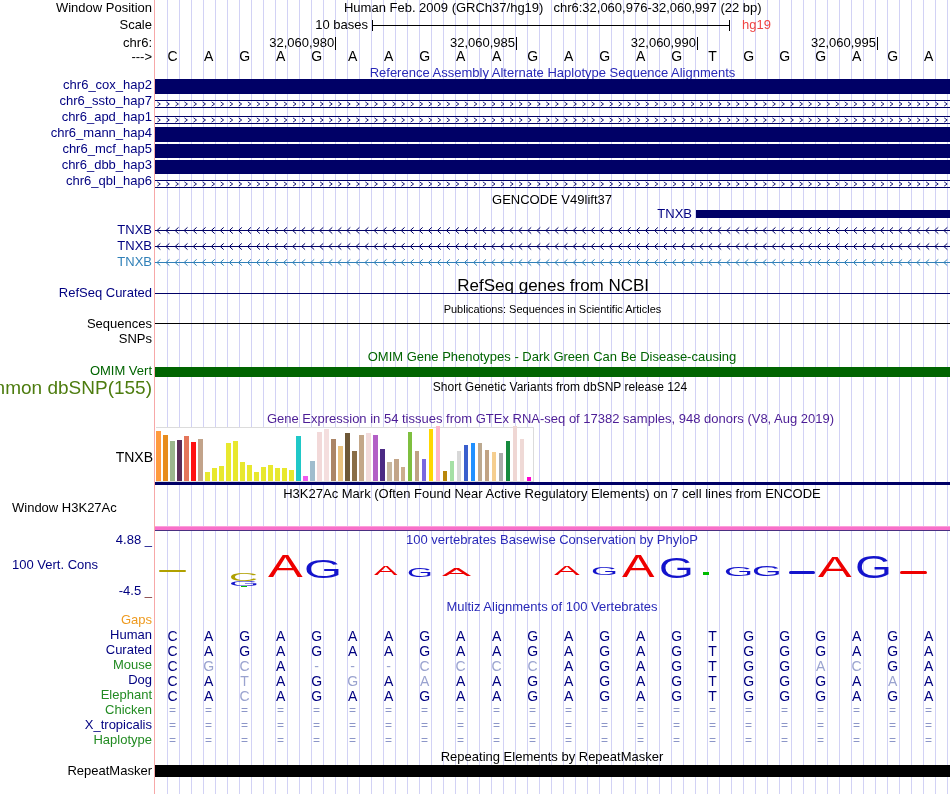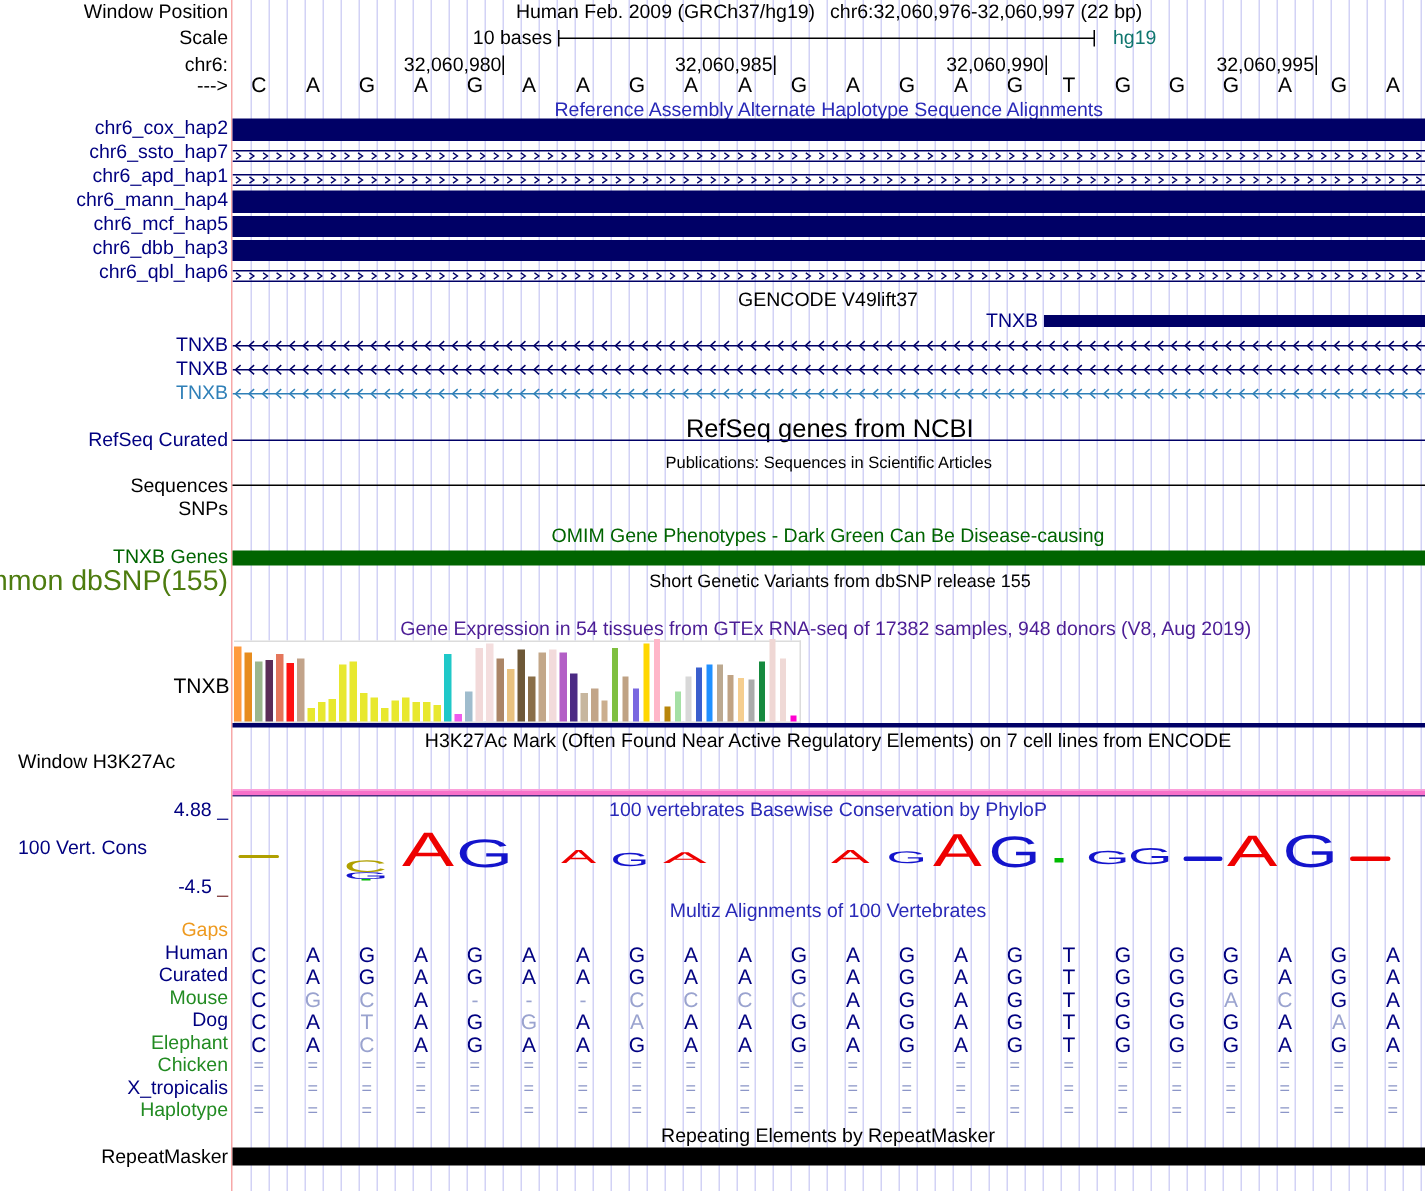--- a/index.html
+++ b/index.html
@@ -68,21 +68,21 @@
 <div class="a" style="left:946.6px;top:0;width:1px;height:794px;background:#d2d2f5"></div>
 <div class="a" style="left:154px;top:0px;width:1px;height:794px;background:#f7a8a8"></div>
 <div class="r" style="top:1.3px;color:#000;font-size:13px">Window Position</div>
 <div class="a" style="left:443.7px;top:1.3px;color:#000;font-size:13px;white-space:nowrap;transform:translateX(-50%)">Human Feb. 2009 (GRCh37/hg19)</div>
 <div class="a" style="left:657.5px;top:1.3px;color:#000;font-size:13px;white-space:nowrap;transform:translateX(-50%)">chr6:32,060,976-32,060,997 (22 bp)</div>
 <div class="r" style="top:18.4px;color:#000;font-size:13px">Scale</div>
 <div class="a" style="right:582px;top:18.3px;color:#000;font-size:13px;text-align:right;white-space:nowrap">10 bases</div>
 <div class="a" style="left:372px;top:25px;width:358px;height:1px;background:#000"></div>
 <div class="a" style="left:372px;top:20px;width:1px;height:11px;background:#000"></div>
 <div class="a" style="left:729px;top:20px;width:1px;height:11px;background:#000"></div>
-<div class="a" style="left:742px;top:18.4px;color:#0f766e;font-size:13px;white-space:nowrap">hg19</div>
+<div class="a" style="left:742px;top:18.4px;color:#ef4444;font-size:13px;white-space:nowrap">hg19</div>
 <div class="r" style="top:36.4px;color:#000;font-size:13px">chr6:</div>
 <div class="a" style="right:615.7px;top:36.3px;color:#000;font-size:13px;white-space:nowrap">32,060,980</div>
 <div class="a" style="left:335.3px;top:37px;width:1px;height:13px;background:#000"></div>
 <div class="a" style="right:435.0px;top:36.3px;color:#000;font-size:13px;white-space:nowrap">32,060,985</div>
 <div class="a" style="left:516.0px;top:37px;width:1px;height:13px;background:#000"></div>
 <div class="a" style="right:254.1px;top:36.3px;color:#000;font-size:13px;white-space:nowrap">32,060,990</div>
 <div class="a" style="left:696.9px;top:37px;width:1px;height:13px;background:#000"></div>
 <div class="a" style="right:74.0px;top:36.3px;color:#000;font-size:13px;white-space:nowrap">32,060,995</div>
 <div class="a" style="left:877.0px;top:37px;width:1px;height:13px;background:#000"></div>
 <div class="r" style="top:50.4px;color:#000;font-size:13px">---&gt;</div>
@@ -154,23 +154,23 @@
     <path d="M5.4,1.4L2.0,4.5L5.4,7.6M14.4,1.4L11.0,4.5L14.4,7.6M23.5,1.4L20.1,4.5L23.5,7.6M32.5,1.4L29.1,4.5L32.5,7.6M41.6,1.4L38.2,4.5L41.6,7.6M50.6,1.4L47.2,4.5L50.6,7.6M59.7,1.4L56.3,4.5L59.7,7.6M68.7,1.4L65.3,4.5L68.7,7.6M77.8,1.4L74.4,4.5L77.8,7.6M86.8,1.4L83.4,4.5L86.8,7.6M95.9,1.4L92.5,4.5L95.9,7.6M104.9,1.4L101.5,4.5L104.9,7.6M113.9,1.4L110.5,4.5L113.9,7.6M123.0,1.4L119.6,4.5L123.0,7.6M132.0,1.4L128.6,4.5L132.0,7.6M141.1,1.4L137.7,4.5L141.1,7.6M150.1,1.4L146.7,4.5L150.1,7.6M159.2,1.4L155.8,4.5L159.2,7.6M168.2,1.4L164.8,4.5L168.2,7.6M177.3,1.4L173.9,4.5L177.3,7.6M186.3,1.4L182.9,4.5L186.3,7.6M195.3,1.4L191.9,4.5L195.3,7.6M204.4,1.4L201.0,4.5L204.4,7.6M213.4,1.4L210.0,4.5L213.4,7.6M222.5,1.4L219.1,4.5L222.5,7.6M231.5,1.4L228.1,4.5L231.5,7.6M240.6,1.4L237.2,4.5L240.6,7.6M249.6,1.4L246.2,4.5L249.6,7.6M258.7,1.4L255.3,4.5L258.7,7.6M267.7,1.4L264.3,4.5L267.7,7.6M276.8,1.4L273.4,4.5L276.8,7.6M285.8,1.4L282.4,4.5L285.8,7.6M294.8,1.4L291.4,4.5L294.8,7.6M303.9,1.4L300.5,4.5L303.9,7.6M312.9,1.4L309.5,4.5L312.9,7.6M322.0,1.4L318.6,4.5L322.0,7.6M331.0,1.4L327.6,4.5L331.0,7.6M340.1,1.4L336.7,4.5L340.1,7.6M349.1,1.4L345.7,4.5L349.1,7.6M358.2,1.4L354.8,4.5L358.2,7.6M367.2,1.4L363.8,4.5L367.2,7.6M376.2,1.4L372.8,4.5L376.2,7.6M385.3,1.4L381.9,4.5L385.3,7.6M394.3,1.4L390.9,4.5L394.3,7.6M403.4,1.4L400.0,4.5L403.4,7.6M412.4,1.4L409.0,4.5L412.4,7.6M421.5,1.4L418.1,4.5L421.5,7.6M430.5,1.4L427.1,4.5L430.5,7.6M439.6,1.4L436.2,4.5L439.6,7.6M448.6,1.4L445.2,4.5L448.6,7.6M457.6,1.4L454.2,4.5L457.6,7.6M466.7,1.4L463.3,4.5L466.7,7.6M475.7,1.4L472.3,4.5L475.7,7.6M484.8,1.4L481.4,4.5L484.8,7.6M493.8,1.4L490.4,4.5L493.8,7.6M502.9,1.4L499.5,4.5L502.9,7.6M511.9,1.4L508.5,4.5L511.9,7.6M521.0,1.4L517.6,4.5L521.0,7.6M530.0,1.4L526.6,4.5L530.0,7.6M539.1,1.4L535.7,4.5L539.1,7.6M548.1,1.4L544.7,4.5L548.1,7.6M557.1,1.4L553.7,4.5L557.1,7.6M566.2,1.4L562.8,4.5L566.2,7.6M575.2,1.4L571.8,4.5L575.2,7.6M584.3,1.4L580.9,4.5L584.3,7.6M593.3,1.4L589.9,4.5L593.3,7.6M602.4,1.4L599.0,4.5L602.4,7.6M611.4,1.4L608.0,4.5L611.4,7.6M620.5,1.4L617.1,4.5L620.5,7.6M629.5,1.4L626.1,4.5L629.5,7.6M638.5,1.4L635.1,4.5L638.5,7.6M647.6,1.4L644.2,4.5L647.6,7.6M656.6,1.4L653.2,4.5L656.6,7.6M665.7,1.4L662.3,4.5L665.7,7.6M674.7,1.4L671.3,4.5L674.7,7.6M683.8,1.4L680.4,4.5L683.8,7.6M692.8,1.4L689.4,4.5L692.8,7.6M701.9,1.4L698.5,4.5L701.9,7.6M710.9,1.4L707.5,4.5L710.9,7.6M720.0,1.4L716.6,4.5L720.0,7.6M729.0,1.4L725.6,4.5L729.0,7.6M738.0,1.4L734.6,4.5L738.0,7.6M747.1,1.4L743.7,4.5L747.1,7.6M756.1,1.4L752.7,4.5L756.1,7.6M765.2,1.4L761.8,4.5L765.2,7.6M774.2,1.4L770.8,4.5L774.2,7.6M783.3,1.4L779.9,4.5L783.3,7.6M792.3,1.4L788.9,4.5L792.3,7.6" stroke="#3080b8" stroke-width="1" fill="none"></path>
   </svg>
 <div class="a" style="left:553.2px;top:277px;color:#000;font-size:17px;white-space:nowrap;transform:translateX(-50%)">RefSeq genes from NCBI</div>
 <div class="r" style="top:285.9px;color:#000080;font-size:13px">RefSeq Curated</div>
 <div class="a" style="left:155px;top:293px;width:795px;height:1px;background:#000066"></div>
 <div class="a" style="left:552.5px;top:303.9px;color:#000;font-size:11px;white-space:nowrap;transform:translateX(-50%)">Publications: Sequences in Scientific Articles</div>
 <div class="r" style="top:316.9px;color:#000;font-size:13px">Sequences</div>
 <div class="a" style="left:155px;top:323px;width:795px;height:1px;background:#000"></div>
 <div class="r" style="top:332.4px;color:#000;font-size:13px">SNPs</div>
 <div class="a" style="left:552px;top:350.4px;color:#006400;font-size:13px;white-space:nowrap;transform:translateX(-50%)">OMIM Gene Phenotypes - Dark Green Can Be Disease-causing</div>
-<div class="r" style="top:363.9px;color:#006400;font-size:13px">TNXB Genes</div>
+<div class="r" style="top:363.9px;color:#006400;font-size:13px">OMIM Vert</div>
 <div class="a" style="left:155px;top:367px;width:795px;height:10px;background:#006400"></div>
-<div class="a" style="left:560px;top:381.4px;color:#000;font-size:12px;white-space:nowrap;transform:translateX(-50%)">Short Genetic Variants from dbSNP release 155</div>
+<div class="a" style="left:560px;top:381.4px;color:#000;font-size:12px;white-space:nowrap;transform:translateX(-50%)">Short Genetic Variants from dbSNP release 124</div>
 <div class="r" style="top:378px;color:#4d7c0f;font-size:19px">Common dbSNP(155)</div>
 <div class="a" style="left:550.5px;top:411.9px;color:#4c1d95;font-size:13px;white-space:nowrap;transform:translateX(-50%)">Gene Expression in 54 tissues from GTEx RNA-seq of 17382 samples, 948 donors (V8, Aug 2019)</div>
 <div class="a" style="right:797px;top:449.5px;color:#000;font-size:14px;white-space:nowrap">TNXB</div>
 <div class="a" style="left:155.5px;top:427px;width:378px;height:54px;background:#ffffff"></div>
 <div class="a" style="left:155.5px;top:427px;width:378px;height:1px;background:#dcdcdc"></div>
 <div class="a" style="left:532.8px;top:427px;width:1px;height:54px;background:#dcdcdc"></div>
 <div class="a" style="left:155.5px;top:480.6px;width:378px;height:1px;background:#dcdcdc"></div>
 <div class="a" style="left:156.0px;top:431px;width:4.9px;height:50px;background:#ff9a3e"></div>
 <div class="a" style="left:163.0px;top:435px;width:4.9px;height:46px;background:#e78c1d"></div>
 <div class="a" style="left:170.0px;top:441px;width:4.9px;height:40px;background:#9cb68d"></div>

